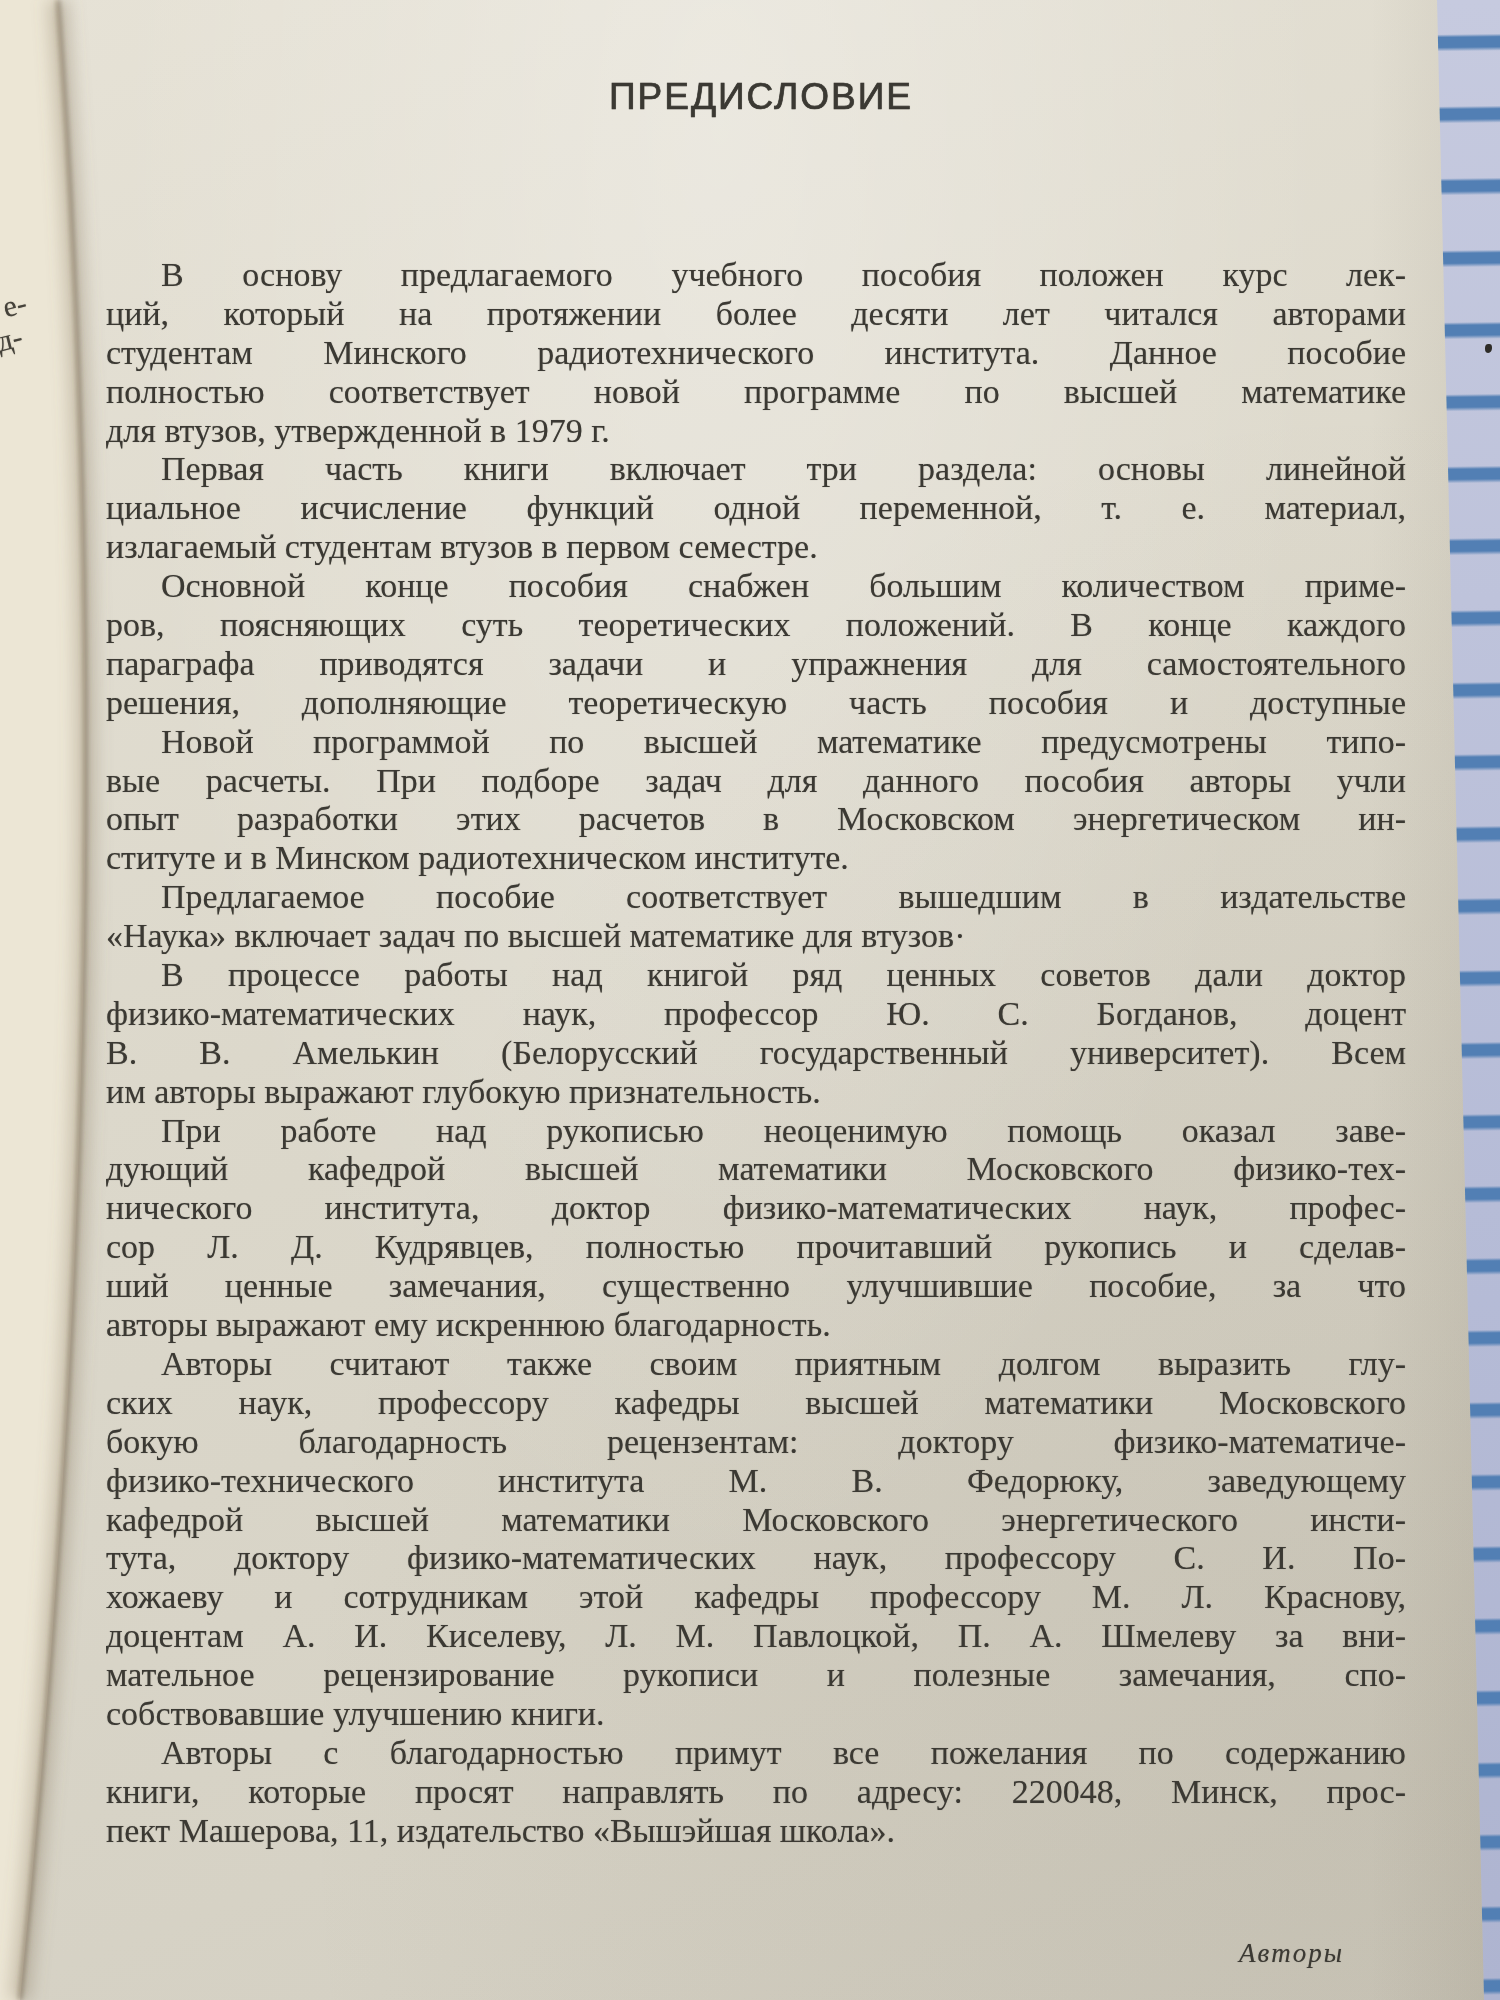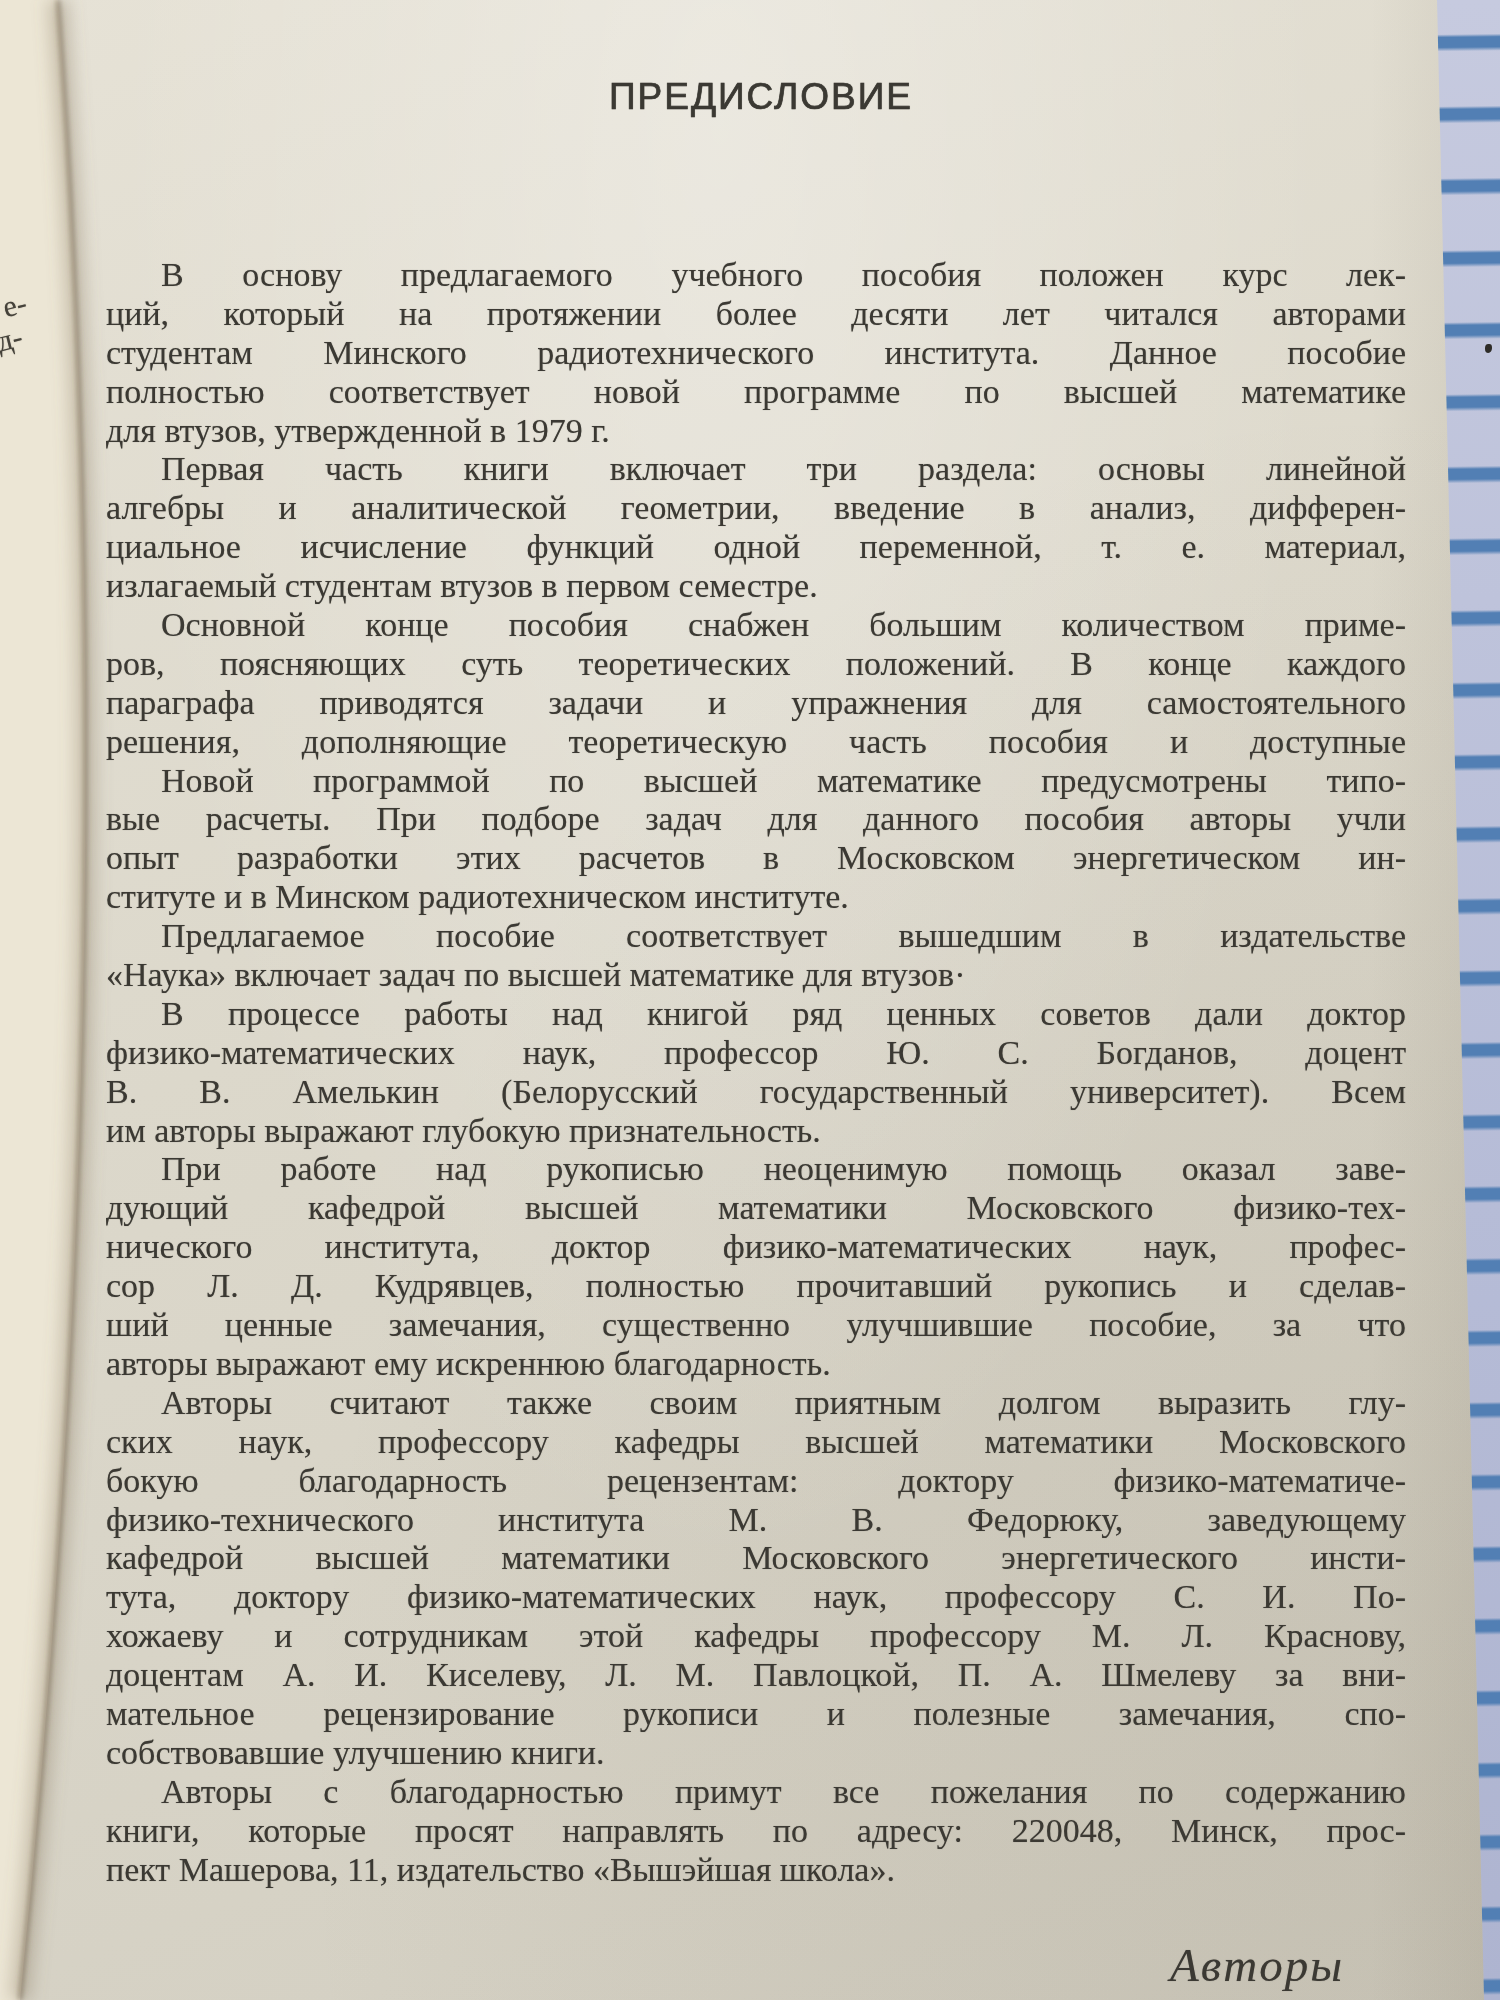--- a/index.html
+++ b/index.html
@@ -61,21 +61,21 @@
   .line{
     height:38.9px;overflow:hidden;
     text-align:justify;text-align-last:justify;
   }
   .line.indent{text-indent:55px;}
   .line.end{text-align-last:left;}
   .signature{
     position:absolute;left:106px;top:1938px;width:1300px;
     box-sizing:border-box;padding-right:62px;
     text-align:right;
-    font-style:italic;font-size:47px;letter-spacing:2px;
+    font-style:italic;font-size:27px;letter-spacing:2px;
     color:var(--ink,#3b3933);
     text-shadow:0 0 1px rgba(59,57,51,.45);
   }
 </style>
 </head>
 <body>
 
 <div class="scene">
 
   <div class="speck"></div>
@@ -103,21 +103,20 @@
 
     <h1 class="title">ПРЕДИСЛОВИЕ</h1>
 
     <div class="text">
       <div class="line indent">В основу предлагаемого учебного пособия положен курс лек-</div>
       <div class="line">ций, который на протяжении более десяти лет читался авторами</div>
       <div class="line">студентам Минского радиотехнического института. Данное пособие</div>
       <div class="line">полностью соответствует новой программе по высшей математике</div>
       <div class="line end">для втузов, утвержденной в 1979 г.</div>
       <div class="line indent">Первая часть книги включает три раздела: основы линейной</div>
-      <div class="line">алгебры и аналитической геометрии, введение в анализ, дифферен-</div>
       <div class="line">циальное исчисление функций одной переменной, т. е. материал,</div>
       <div class="line end">излагаемый студентам втузов в первом семестре.</div>
       <div class="line indent">Основной конце пособия снабжен большим количеством приме-</div>
       <div class="line">ров, поясняющих суть теоретических положений. В конце каждого</div>
       <div class="line">параграфа приводятся задачи и упражнения для самостоятельного</div>
       <div class="line">решения, дополняющие теоретическую часть пособия и доступные</div>
       <div class="line indent">Новой программой по высшей математике предусмотрены типо-</div>
       <div class="line">вые расчеты. При подборе задач для данного пособия авторы учли</div>
       <div class="line">опыт разработки этих расчетов в Московском энергетическом ин-</div>
       <div class="line end">ституте и в Минском радиотехническом институте.</div>

